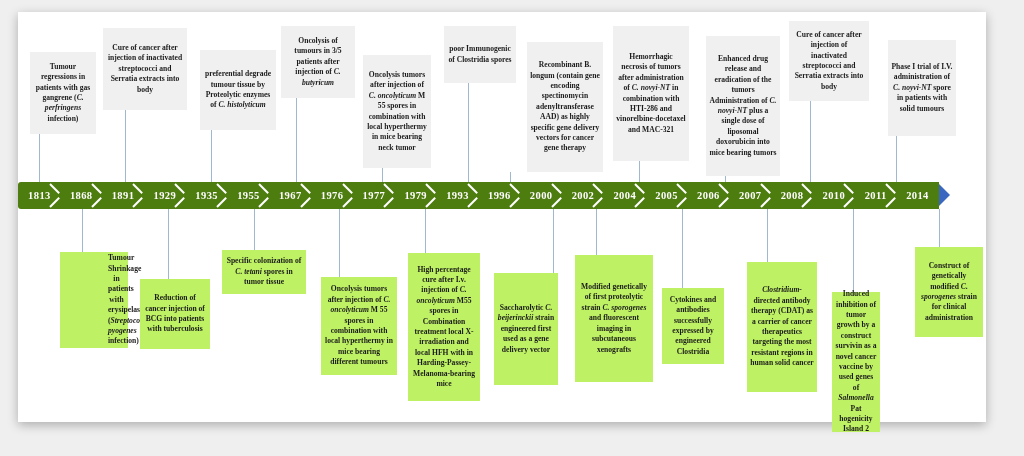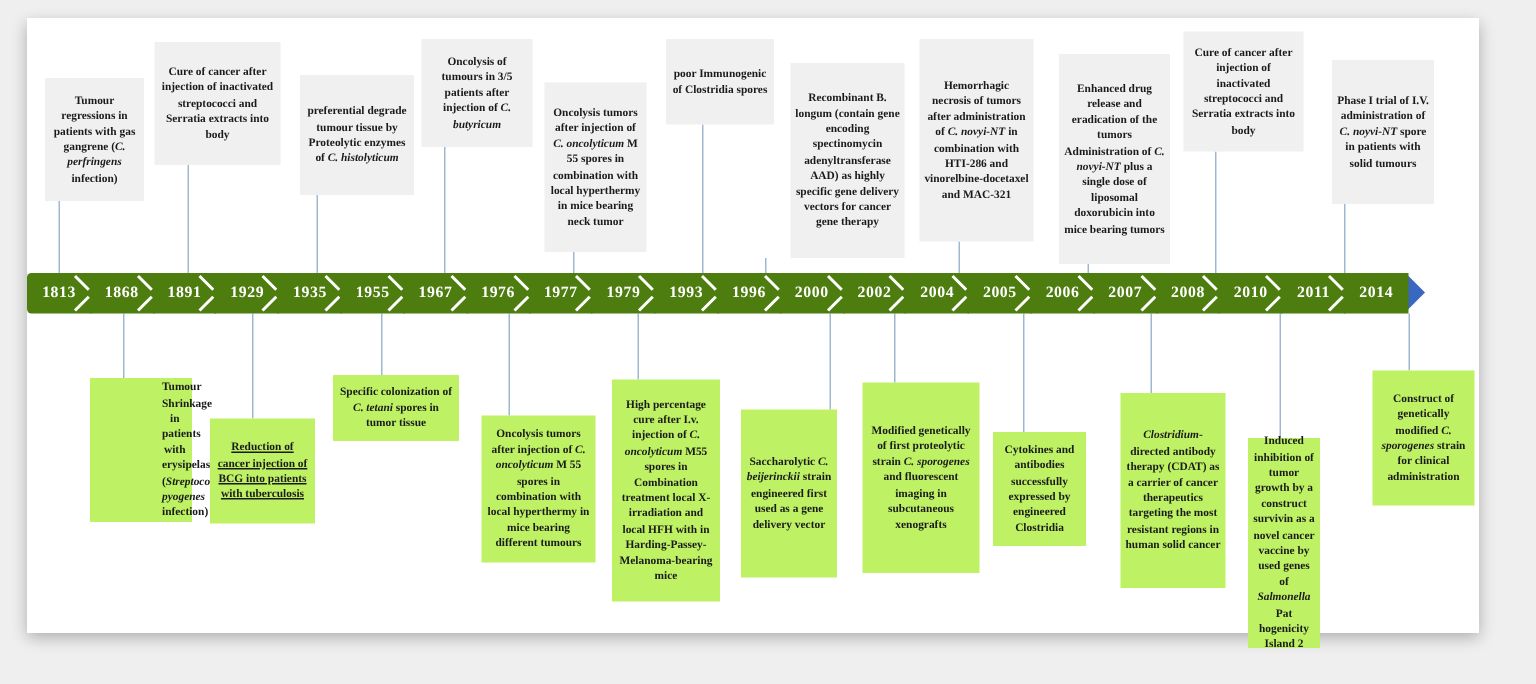--- a/index.html
+++ b/index.html
@@ -235,21 +235,21 @@
         <span>Cure of cancer after injection of inactivated streptococci and Serratia extracts into body</span>
       </div>
       <div class="box top" style="left: 888px; top: 40px; width: 68px; height: 96px;">
         <span>Phase I trial of I.V. administration of <i>C. noyvi-NT</i> spore in patients with solid tumours</span>
       </div>
     </div>
   <div id="botboxes">
       <div class="box bot" style="left: 60px; top: 252px; width: 68px; height: 96px; padding-left: 48px;">
         <span>Tumour Shrinkage in patients with erysipelas (<i>Streptococcus</i> <i>pyogenes</i> infection)</span>
       </div>
-      <div class="box bot" style="left: 140px; top: 279px; width: 70px; height: 70px; text-decoration: underline;">
+      <div class="box bot" style="left: 140px; top: 279px; width: 70px; height: 70px;">
         <span>Reduction of cancer injection of BCG into patients with tuberculosis</span>
       </div>
       <div class="box bot" style="left: 222px; top: 250px; width: 84px; height: 44px;">
         <span>Specific colonization of <i>C. tetani</i> spores in tumor tissue</span>
       </div>
       <div class="box bot" style="left: 321px; top: 277px; width: 76px; height: 98px;">
         <span>Oncolysis tumors after injection of <i>C. oncolyticum</i> M 55 spores in combination with local hyperthermy in  mice bearing different tumours</span>
       </div>
       <div class="box bot" style="left: 408px; top: 253px; width: 72px; height: 148px;">
         <span>High percentage cure after I.v. injection of  <i>C. oncolyticum</i> M55 spores in Combination treatment local X-irradiation and local HFH with in Harding-Passey-Melanoma-bearing mice</span>

